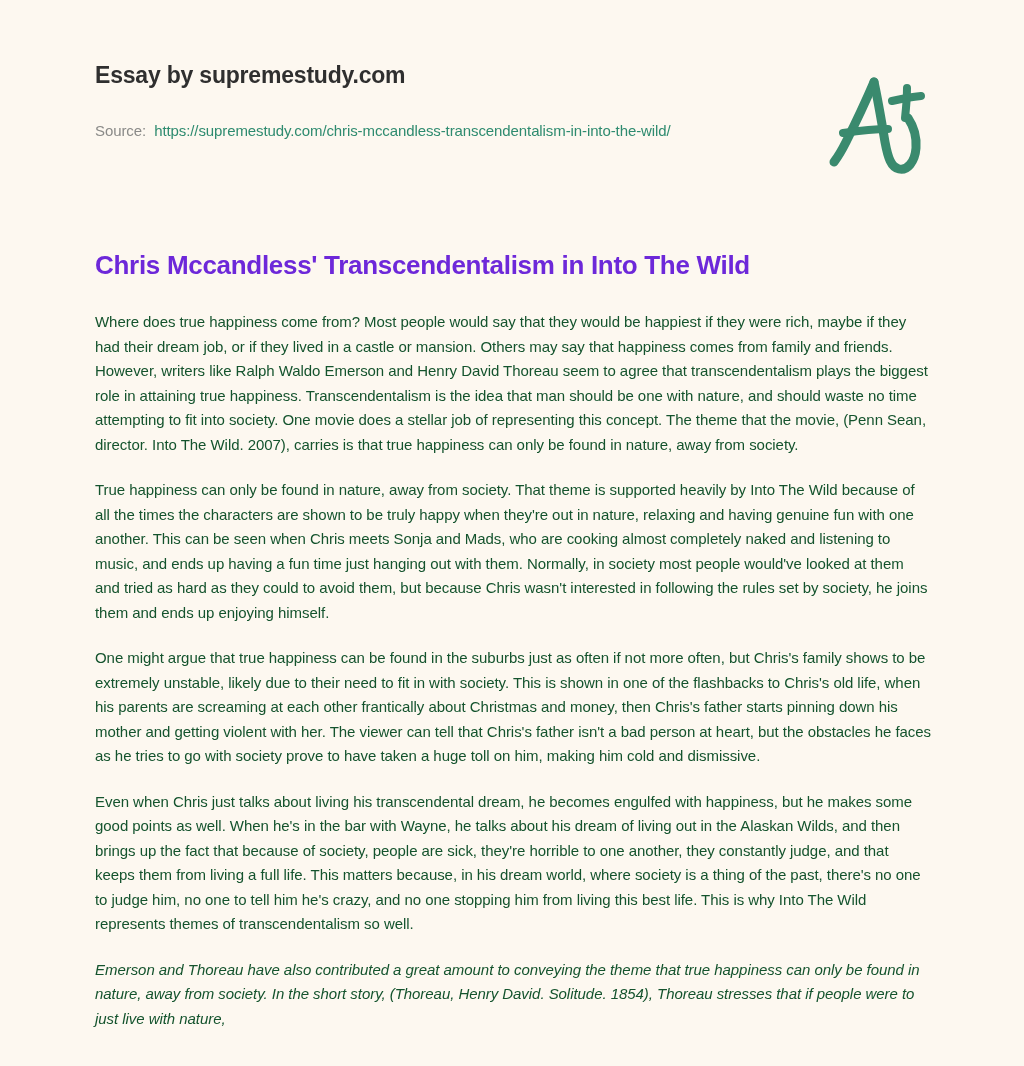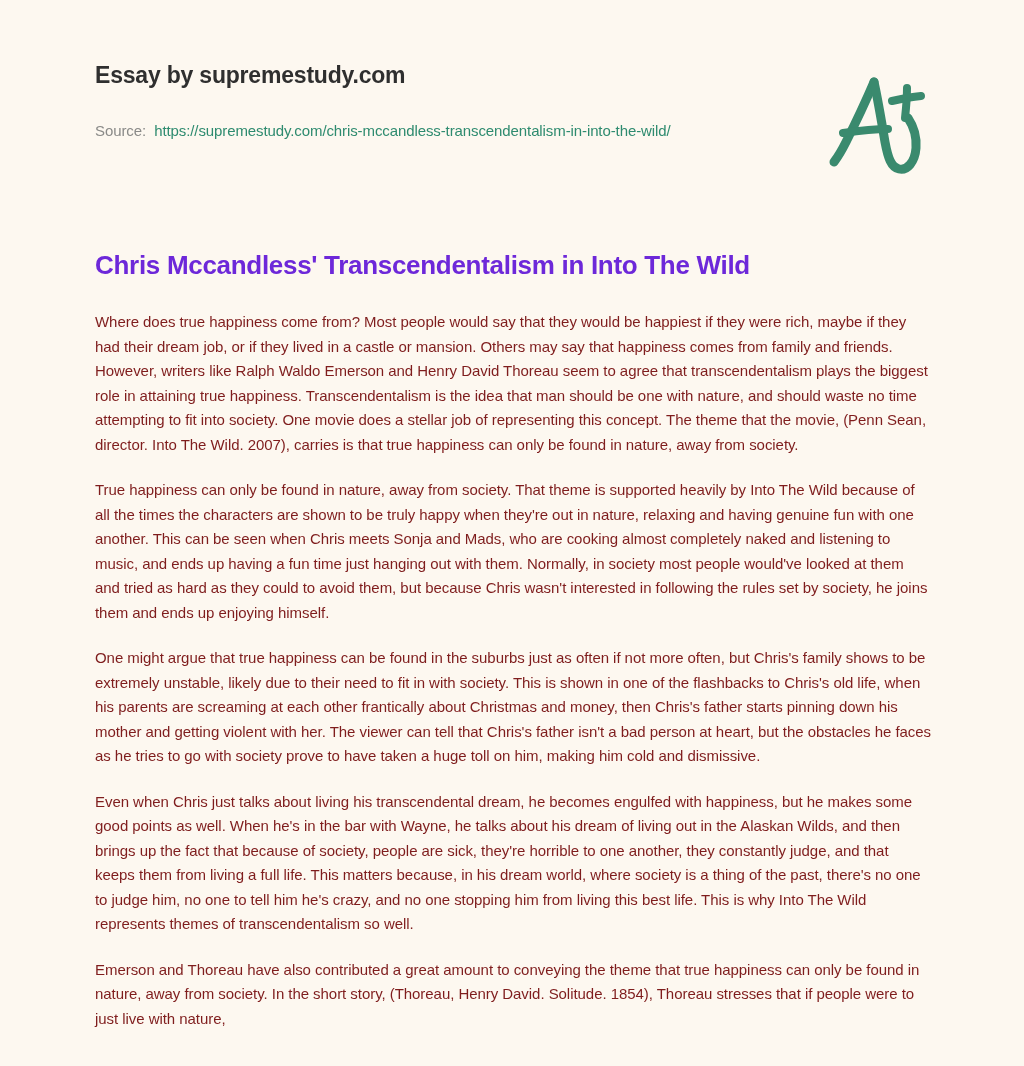--- a/index.html
+++ b/index.html
@@ -83,27 +83,28 @@
     line-height: 34px;
     font-weight: bold;
     color: #6d28d9;
     letter-spacing: -0.3px;
     margin: 0 0 28px 0;
   }
 
   .article-body p {
     font-size: 15px;
     line-height: 24.5px;
-    color: #7f1d1d;
+    color: #14532d;
     margin: 0 0 21px 0;
     letter-spacing: -0.05px;
     text-align: left;
   }
   .article-body p:last-child {
     margin-bottom: 4px;
+    font-style: italic;
   }
 </style>
 </head>
 <body>
 
 <div class="page">
 
   <div class="header">
 
     <div class="brand-line">Essay by supremestudy.com</div>

